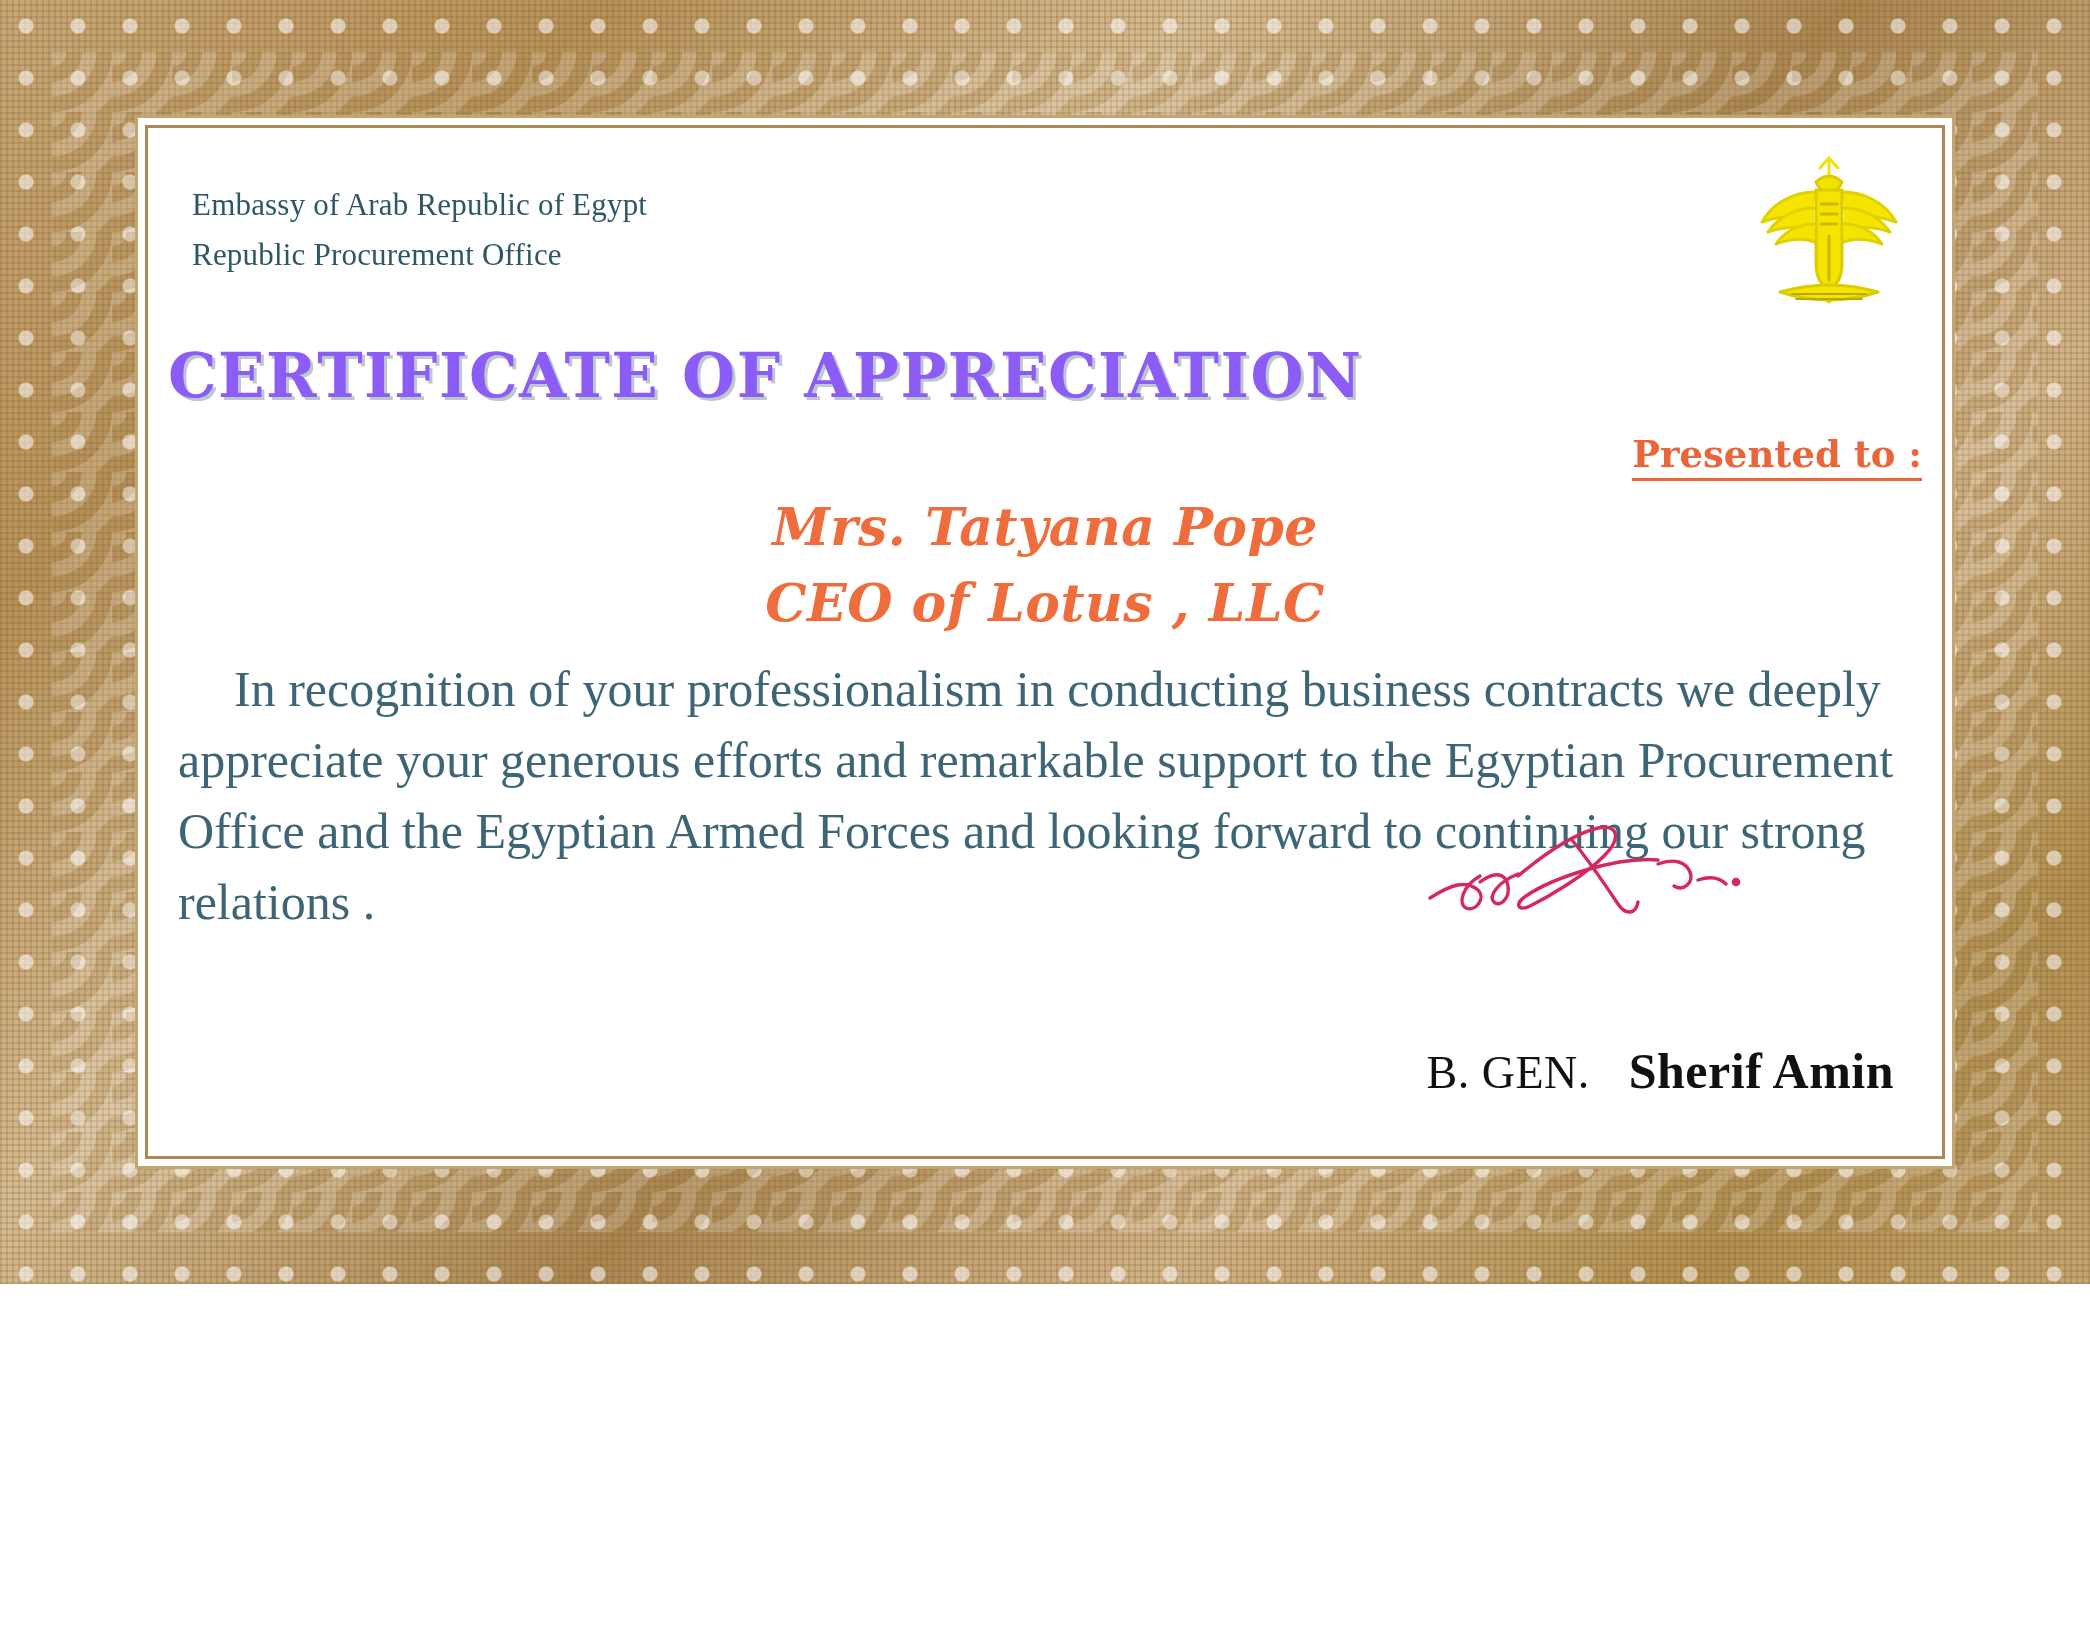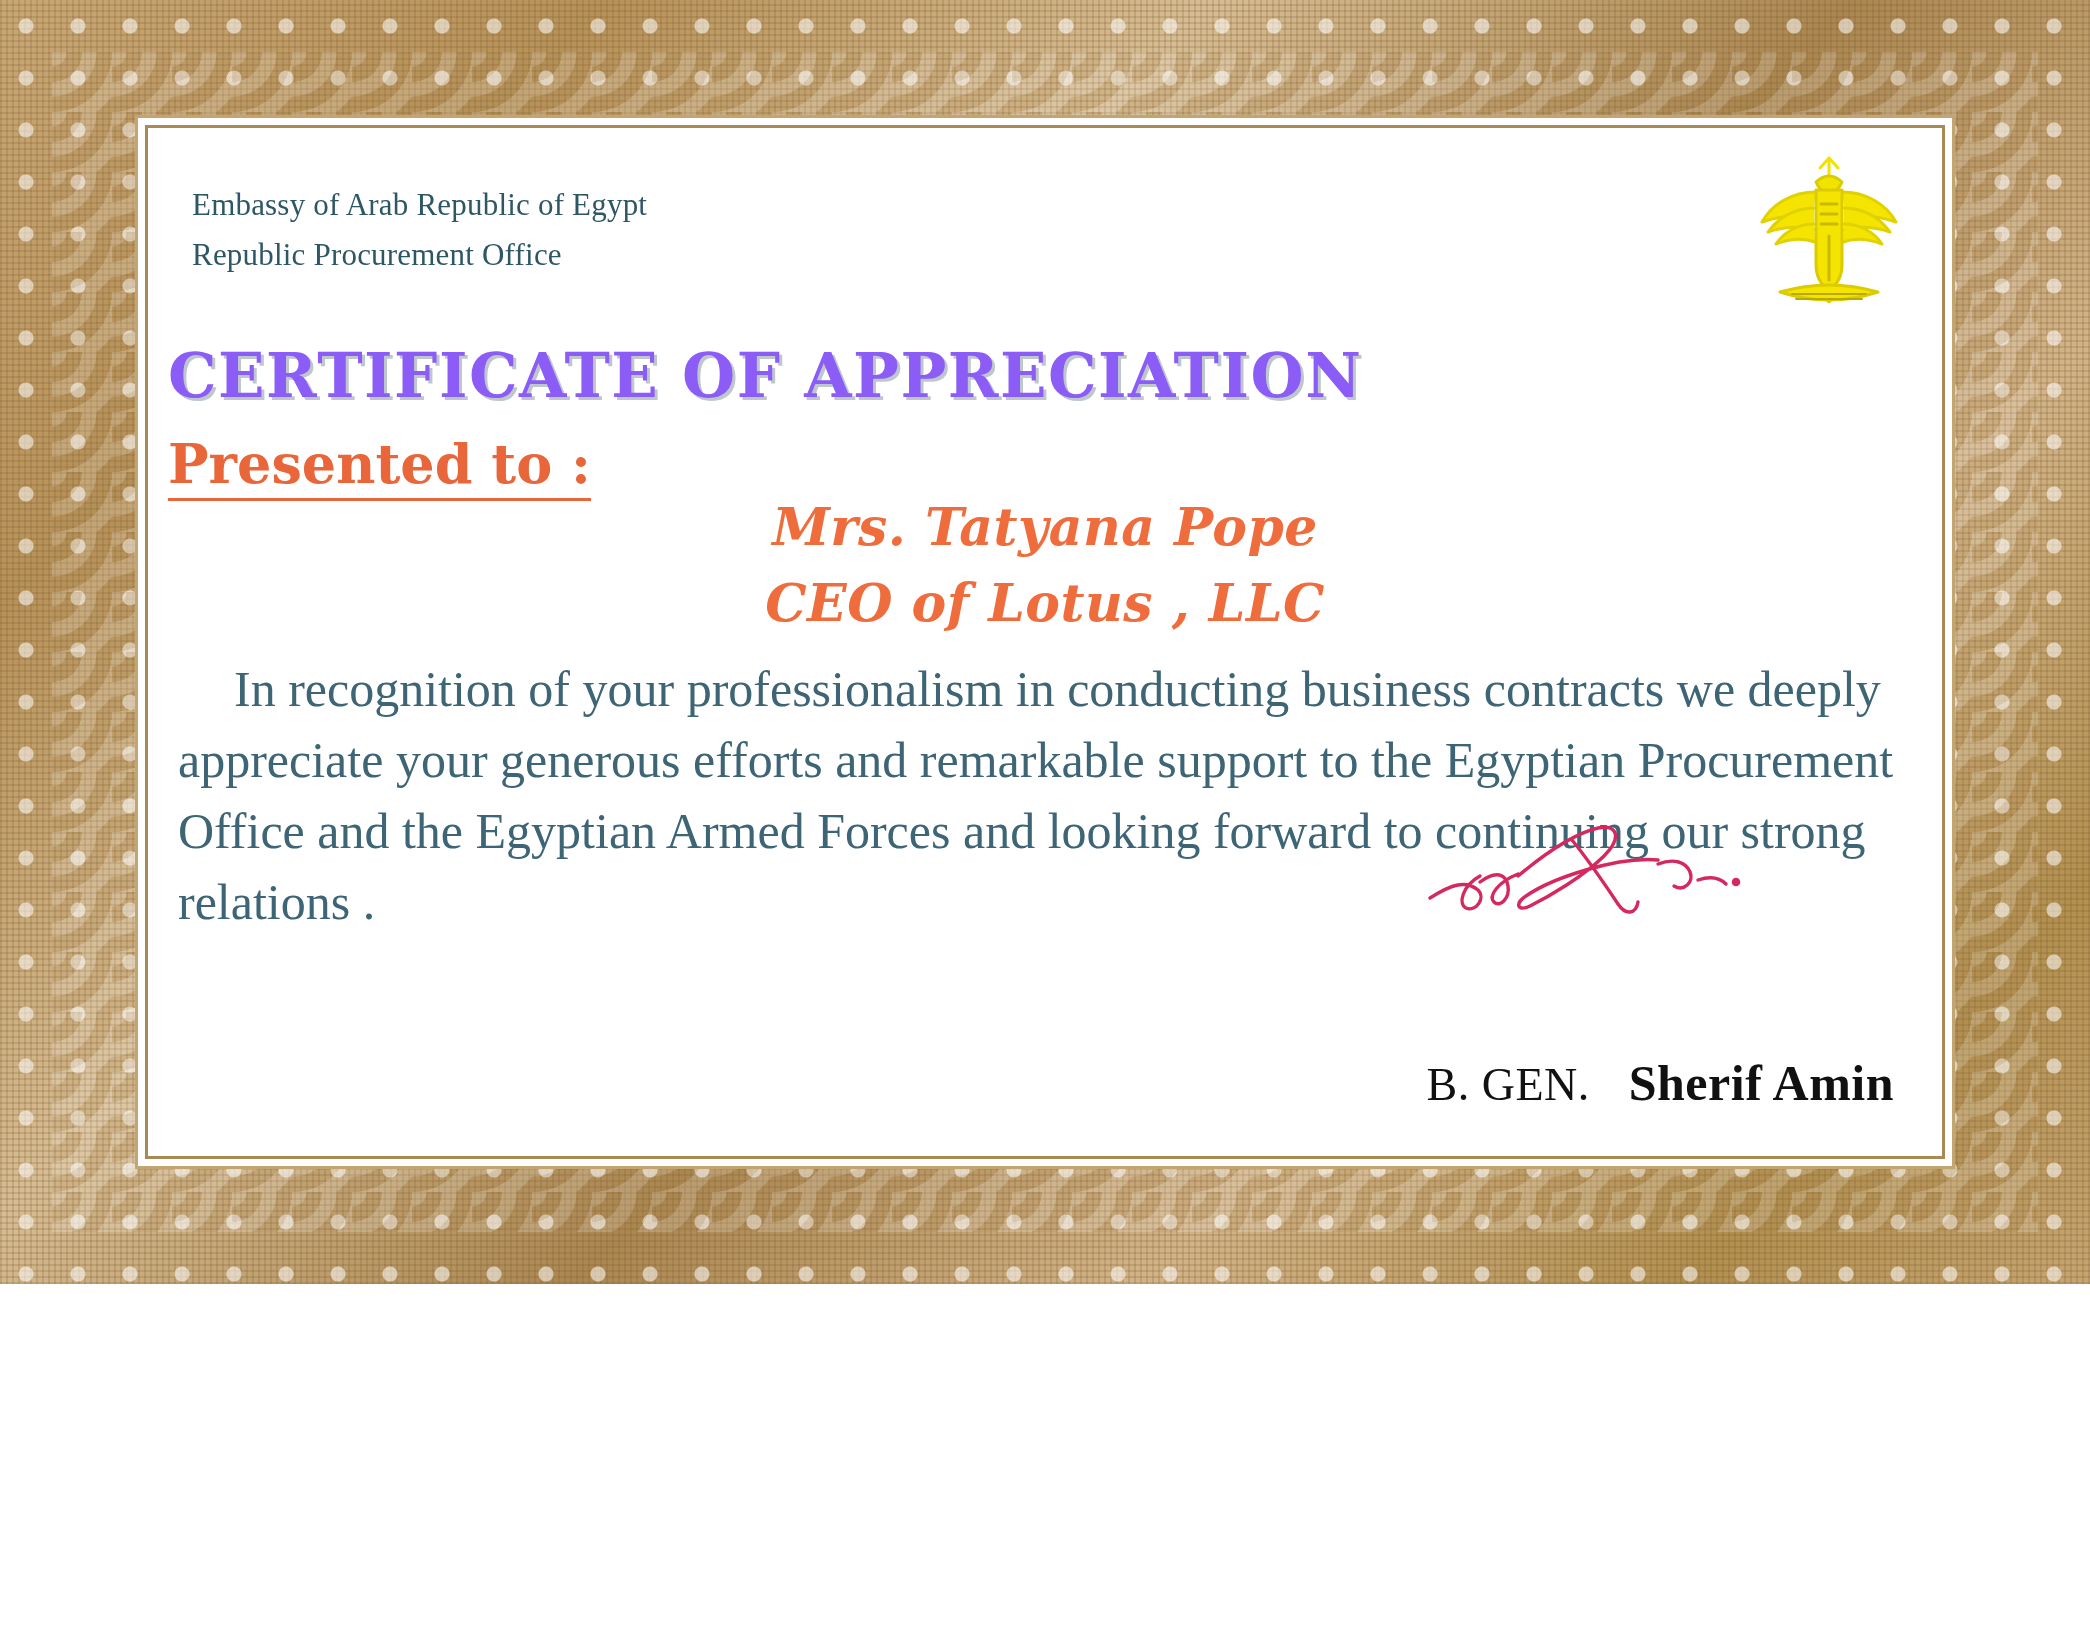--- a/index.html
+++ b/index.html
@@ -94,22 +94,22 @@
     font-size: 61px;
     letter-spacing: 1.5px;
     color: #8b5cf6;
     text-shadow: 3px 3px 0 rgba(40,70,85,0.30), -1px -1px 0 rgba(255,255,255,0.5);
   }
 
   .presented {
     position: absolute;
     top: 284px;
     left: 0; right: 0;
-    text-align: left;
-    font-size: 54px;
+    text-align: right;
+    font-size: 37px;
     color: #e8663a;
     font-family: "DejaVu Serif", serif;
     font-weight: bold;
   }
   .presented span {
     border-bottom: 3px solid #e8663a;
     padding-bottom: 2px;
   }
 
   .recipient-name,
@@ -158,21 +158,21 @@
     position: absolute;
     right: 170px;
     bottom: 196px;
     width: 330px;
     height: 120px;
   }
   .sig-name {
     font-size: 50px;
     font-weight: bold;
     letter-spacing: .5px;
-    margin-bottom: 14px;
+    margin-bottom: 26px;
     white-space: nowrap;
   }
   .sig-name .rank { font-weight: normal; font-size: 46px; }
   .sig-role {
     font-size: 45px;
     white-space: nowrap;
   }
 </style>
 </head>
 <body>

